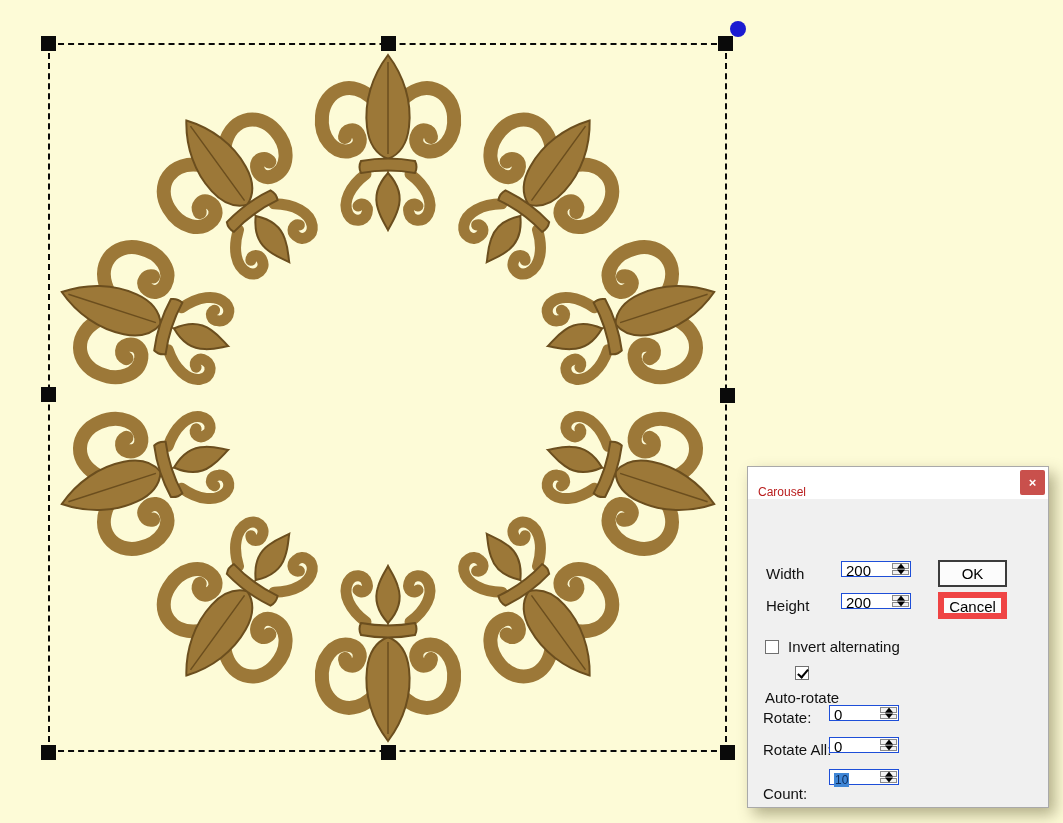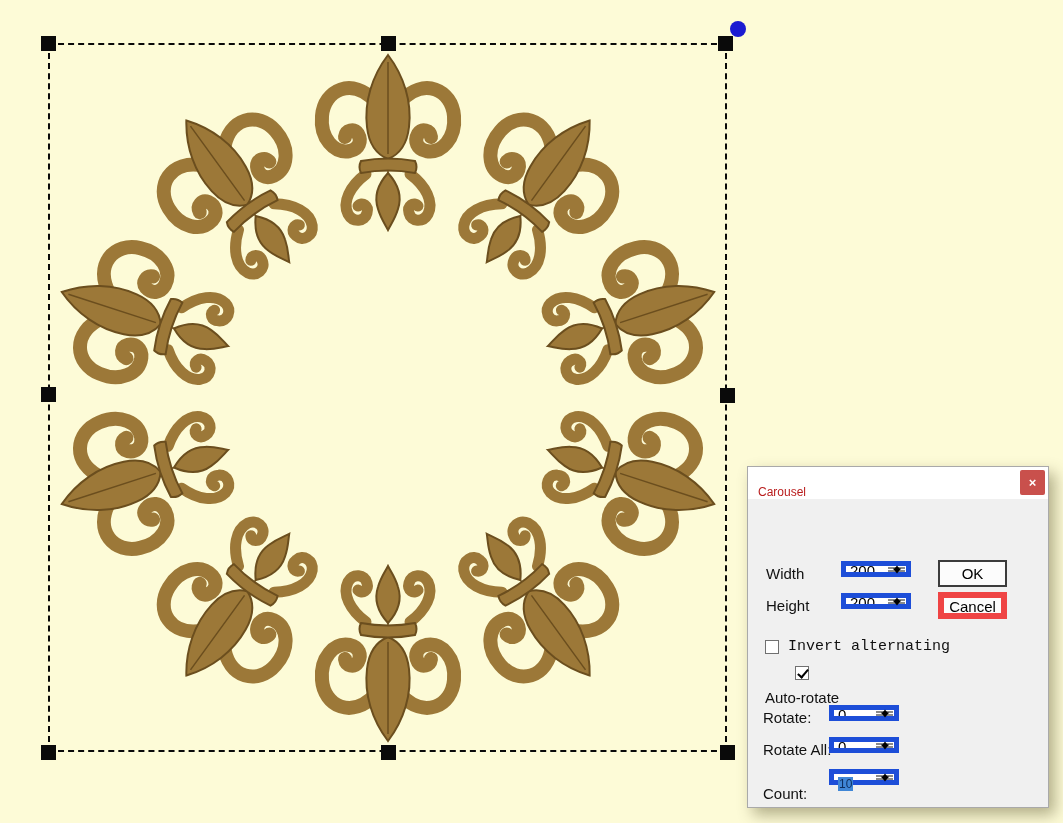--- a/index.html
+++ b/index.html
@@ -36,21 +36,21 @@
   .dlg-body { position:relative; width:100%; height:310px; }
 
   .lbl { position:absolute; white-space:nowrap; }
   #width-label  {left:18px; top:66px;}
   #height-label {left:18px; top:98px;}
   #rotate-label    {left:15px; top:210px;}
   #rotateall-label {left:15px; top:242px;}
   #count-label     {left:15px; top:274px;margin-top:12px;}
 
   .spin { position:absolute; width:70px; height:16px; background:#fff;
-    border:5px solid #1d4ed8; display:flex; }
+    border:1px solid #1d4ed8; display:flex; }
   #width-input  {left:93px; top:62px;}
   #height-input {left:93px; top:94px;}
   #rotate-input    {left:81px; top:206px;}
   #rotateall-input {left:81px; top:238px;}
   #count-input     {left:81px; top:270px;}
   .spin .val { flex:1; border:none; outline:none; background:transparent;
     font-family:inherit; font-size:15px; padding:2px 0 0 4px; width:40px; }
   .spin .val-box { flex:1; padding:3px 0 0 4px; font-size:12px; }
   .sel-text { background:#3f86d6; color:#0d2d5e; padding:0 1px; }
   .spin-btns { width:19px; display:flex; flex-direction:column; padding:1px; gap:1px; background:#fff; }
@@ -59,21 +59,21 @@
     border-left:4px solid transparent; border-right:4px solid transparent; }
   .spin-up::after   { border-bottom:5px solid #000; }
   .spin-down::after { border-top:5px solid #000; }
 
   .btn { position:absolute; width:69px; height:27px; background:#fcfcfc;
     font-family:inherit; font-size:15px; cursor:pointer; }
   #ok-button { left:190px; top:61px; border:2px solid #3c3c3c; }
   #cancel-button { left:190px; top:93px; border:6px solid #ef4444; }
 
   .chkrow { position:absolute; display:flex; align-items:center; gap:9px; }
-  #invert-row { left:17px; top:139px;font-family:Liberation Mono, monospace; }
+  #invert-row { left:17px; top:139px; }
   #autorotate-row { left:17px; top:167px;flex-direction:column; }
   .chkbox { width:14px; height:14px; background:#fff; border:1px solid #707070; position:relative; }
   .chkbox.checked::after { content:""; position:absolute; left:4px; top:0px; width:4px; height:9px;
     border-right:2px solid #000; border-bottom:2px solid #000; transform:rotate(40deg); }
 </style>
 </head>
 <body>
 
 <svg id="ring-svg" width="1063" height="823" viewBox="0 0 1063 823">
   <defs>

